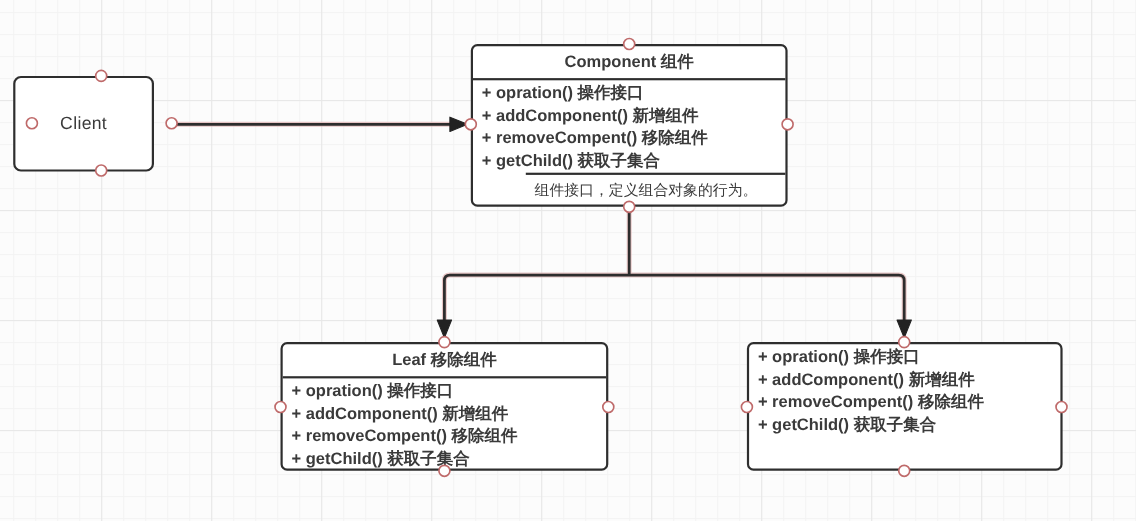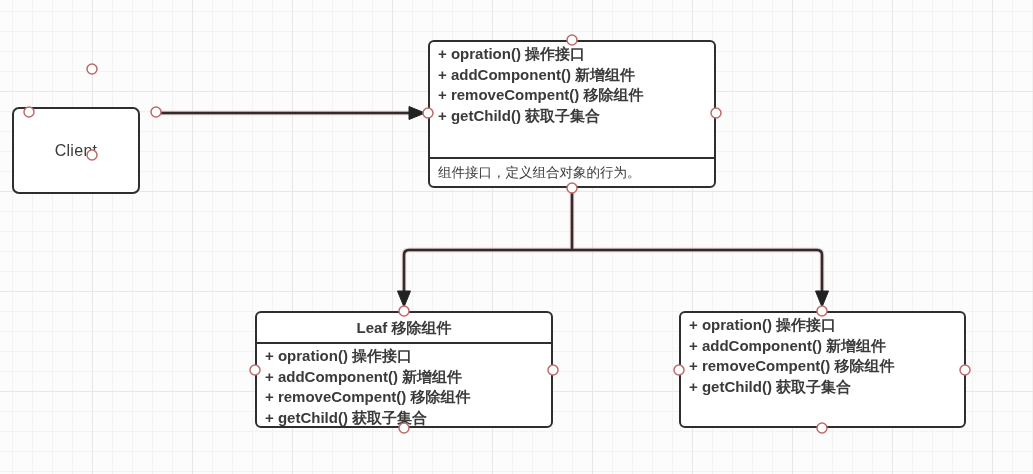--- a/index.html
+++ b/index.html
@@ -60,20 +60,21 @@
     white-space: nowrap;
     font-weight: bold;
   }
   .node-note {
     flex: 0 0 auto;
     border-top: 2px solid #2e2e2e;
     font-size: 13.5px;
     line-height: 27px;
     padding: 0 8px;
     white-space: nowrap;
+    margin-left: 48px;
   }
   .overlay {
     position: absolute;
     left: 0;
     top: 0;
     pointer-events: none;
   }
   .wire-halo {
     fill: none;
     stroke: #e0b4b4;
@@ -96,25 +97,26 @@
     fill: #ffffff;
     stroke: #bf6a6a;
     stroke-width: 1.5;
   }
 </style>
 </head>
 <body>
 
 <div class="canvas">
 
-  <div class="node client-node" style="left:12px; top:69px; width:128px; height:87px;margin-top:38px;">
+  <div class="node client-node" style="left:12px; top:69px; width:128px; height:87px;">
     <span>Client</span>
   </div>
 
   <div class="node class-node" style="left:428px; top:40px; width:288px; height:148px;">
+    <div class="node-title">Component 组件</div>
     <div class="node-methods">
       <div class="method">+ opration() 操作接口</div>
       <div class="method">+ addComponent() 新增组件</div>
       <div class="method">+ removeCompent() 移除组件</div>
       <div class="method">+ getChild() 获取子集合</div>
     </div>
     <div class="node-note">组件接口，定义组合对象的行为。</div>
   </div>
 
   <div class="node class-node" style="left:255px; top:311px; width:298px; height:117px;">

